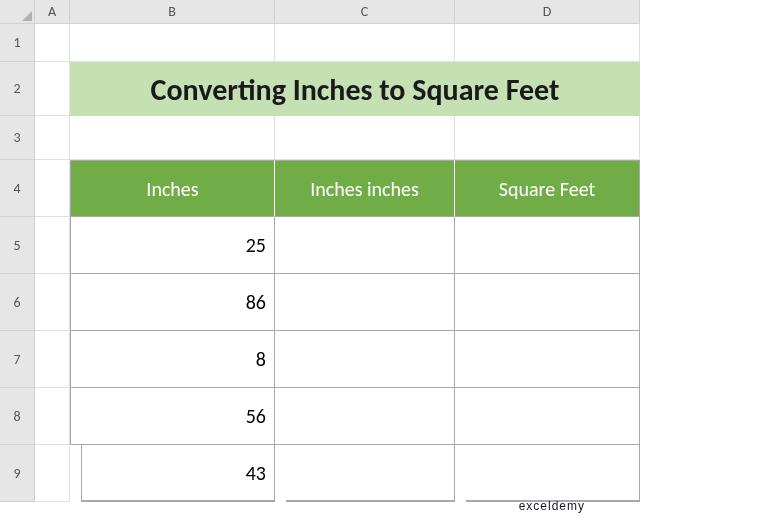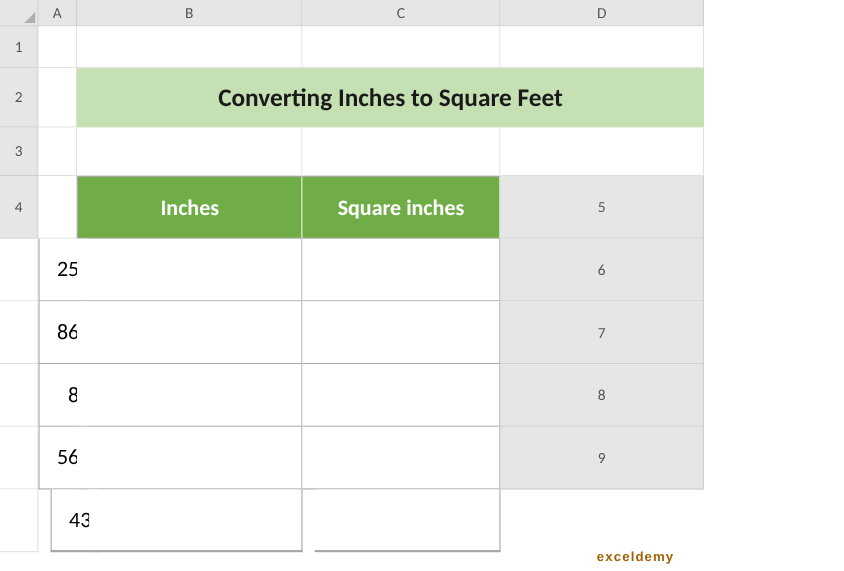--- a/index.html
+++ b/index.html
@@ -53,27 +53,27 @@
     background: #fff;
   }
   .title-band {
     grid-column: 3 / 6;
     grid-row: 3;
     background: #c5e0b3;
     display: flex;
     align-items: center;
     justify-content: center;
     font-weight: bold;
-    font-size: 23px;
+    font-size: 30px;
     color: #1a1a1a;
   }
   .th {
     background: #70ad47;
     color: #fff;
-    font-weight: bold;
+    font-weight: normal;
     font-size: 20px;
     display: flex;
     align-items: center;
     justify-content: center;
     border-right: 1px solid #fff;
     border-bottom: 1px solid #a8a8a8;
   }
   .th.last { border-right: 1px solid #a8a8a8; }
   .tcell {
     border: 1px solid #a8a8a8;
@@ -88,28 +88,27 @@
   .tcell.first-col {
     border-left: 1px solid #a8a8a8;
     justify-content: flex-end;
   }
   .th.first-col { border-left: 1px solid #a8a8a8; }
   .tcell.bottom { border-bottom: 2px solid #a8a8a8; margin-left: 11px; }
   .th.top { border-top: 1px solid #a8a8a8; }
   .td-right { justify-content: flex-end; padding-left: 36px; }
   .watermark {
     position: absolute;
-    right: 154px;
+    right: 182px;
     bottom: 6px;
     font-size: 12px;
-    color: #a16207;
+    color: #0f172a;
     letter-spacing: 1px;
     font-family: Arial, sans-serif;
     pointer-events: none;
-    font-weight: bold;
   }
 </style>
 </head>
 <body>
 
 <div class="grid">
 
   <div class="corner"></div>
   <div class="hcell">A</div>
   <div class="hcell">B</div>
@@ -128,21 +127,22 @@
 
   <div class="rcell">3</div>
   <div class="cell"></div>
   <div class="cell"></div>
   <div class="cell"></div>
   <div class="cell"></div>
 
   <div class="rcell">4</div>
   <div class="cell"></div>
   <div class="th first-col top">Inches</div>
-  <div class="th top">Square inches</div>
+  <div class="th top">Inches inches</div>
+  <div class="th last top">Square Feet</div>
 
   <div class="rcell">5</div>
   <div class="cell"></div>
   <div class="tcell first-col td-right">25</div>
   <div class="tcell"></div>
   <div class="tcell"></div>
 
   <div class="rcell">6</div>
   <div class="cell"></div>
   <div class="tcell first-col td-right">86</div>

